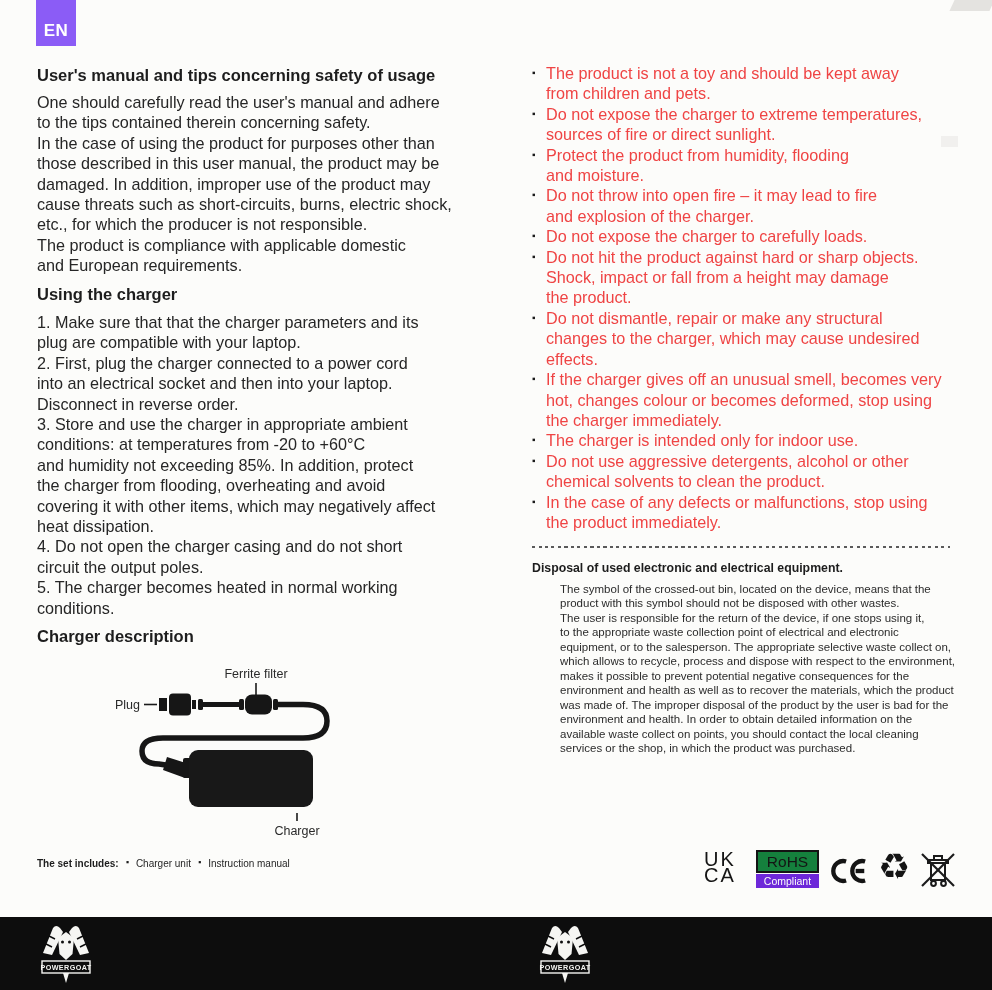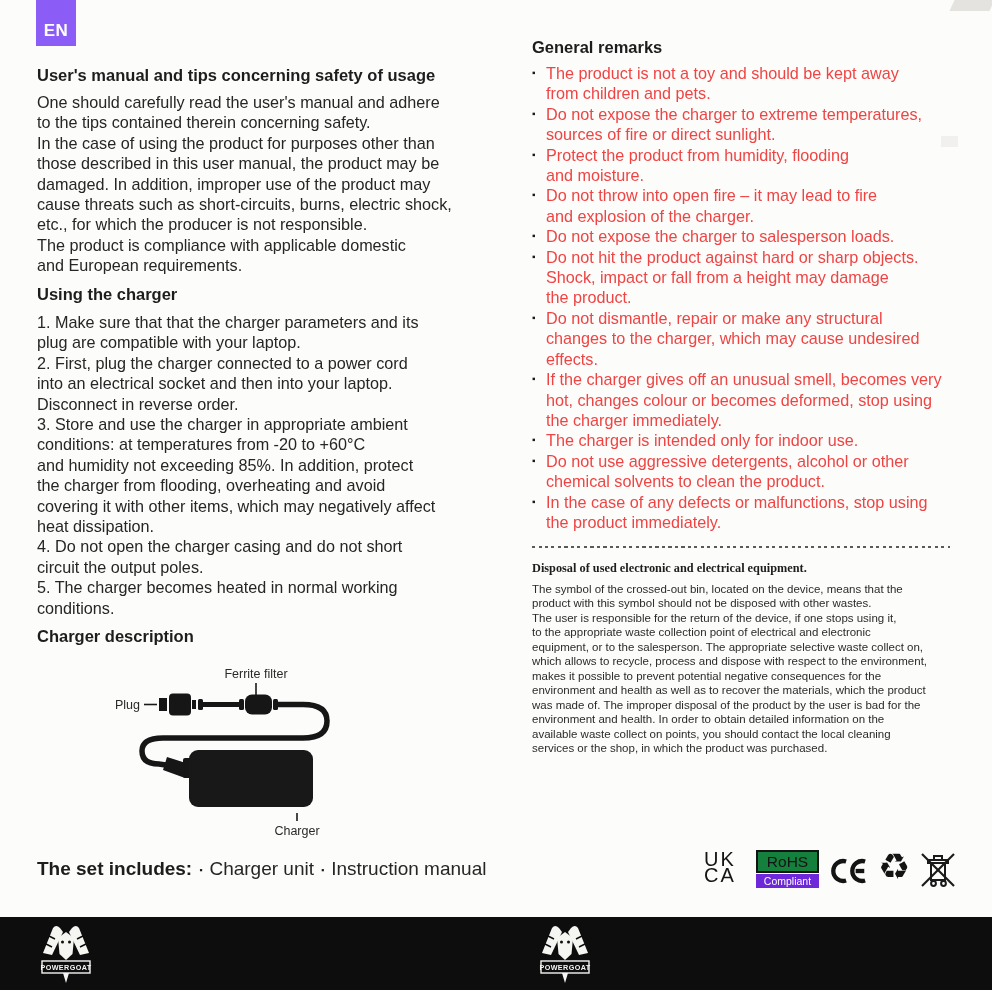--- a/index.html
+++ b/index.html
@@ -19,25 +19,25 @@
   .en-badge {
     left: 36px; top: 0; width: 40px; height: 46px;
     background: #8b5cf6; color: #fff;
     font-size: 17px; font-weight: 700;
     display: flex; align-items: flex-end; justify-content: center;
     padding-bottom: 5px; letter-spacing: .5px;
   }
 
   
   .h-main { font-size: 16.5px; font-weight: 700; color: #1d1d1d; }
-  .h-small { font-size: 12.3px; font-weight: 700; color: #1d1d1d; font-family: Liberation Serif, serif; }
+  .h-small { font-size: 12.3px; font-weight: 700; color: #1d1d1d; }
 
   
   .body-txt { font-size: 16.2px; line-height: 20.4px; color: #262626; }
-  .small-txt { font-size: 11.5px; line-height: 14.45px; color: #2b2b2b; }
+  .small-txt { font-size: 11.5px; line-height: 14.45px; color: #2b2b2b; margin-left: 28px; }
 
   
   .col-left { left: 37px; width: 456px; }
   .col-right { left: 532px; width: 426px; }
 
   
   ul.remarks { list-style: none; }
   ul.remarks li {
     position: relative; padding-left: 14px;
     font-size: 16.2px; line-height: 20.4px; color: #ef4444;
@@ -48,21 +48,21 @@
     font-size: 10px; line-height: 20.4px; color: #1b1b1b;
   }
 
   
   .dashed {
     height: 2px; width: 418px;
     background: repeating-linear-gradient(90deg, #5a5a5a 0 3px, transparent 3px 6.5px);
   }
 
   
-  .set-line { font-size: 19px; color: #262626; display: flex; align-items: flex-end; gap: 7px; }
+  .set-line { font-size: 10px; color: #262626; display: flex; align-items: flex-end; gap: 7px; }
   .set-line .lbl { font-weight: 700; color: #1d1d1d; }
   .sq::before { content: "▪"; font-size: 9px; position: relative; top: -2px; color: #1b1b1b; }
 
   
   svg { font-family: inherit; }
   .diagram text { fill: #2a2a2a; }
 
   
   .ukca { font-weight: 400; font-size: 20px; line-height: 15.5px; letter-spacing: 2px; color: #141414; text-align: center; }
   .rohs { width: 63px; }
@@ -155,32 +155,31 @@
   </svg>
 
   <div class="abs col-left set-line" style="top:858px">
     <span class="lbl">The set includes:</span>
     <span class="sq"></span>
     <span>Charger unit</span>
     <span class="sq"></span>
     <span>Instruction manual</span>
   </div>
 
-  <div class="abs col-right h-main" style="top:38px">General remarks</div>
 
   <ul class="abs col-right remarks" style="top:63px">
     <li>The product is not a toy and should be kept away
 from children and pets.</li>
     <li>Do not expose the charger to extreme temperatures,
 sources of fire or direct sunlight.</li>
     <li>Protect the product from humidity, flooding
 and moisture.</li>
     <li>Do not throw into open fire – it may lead to fire
 and explosion of the charger.</li>
-    <li>Do not expose the charger to salesperson loads.</li>
+    <li>Do not expose the charger to carefully loads.</li>
     <li>Do not hit the product against hard or sharp objects.
 Shock, impact or fall from a height may damage
 the product.</li>
     <li>Do not dismantle, repair or make any structural
 changes to the charger, which may cause undesired
 effects.</li>
     <li>If the charger gives off an unusual smell, becomes very
 hot, changes colour or becomes deformed, stop using
 the charger immediately.</li>
     <li>The charger is intended only for indoor use.</li>

